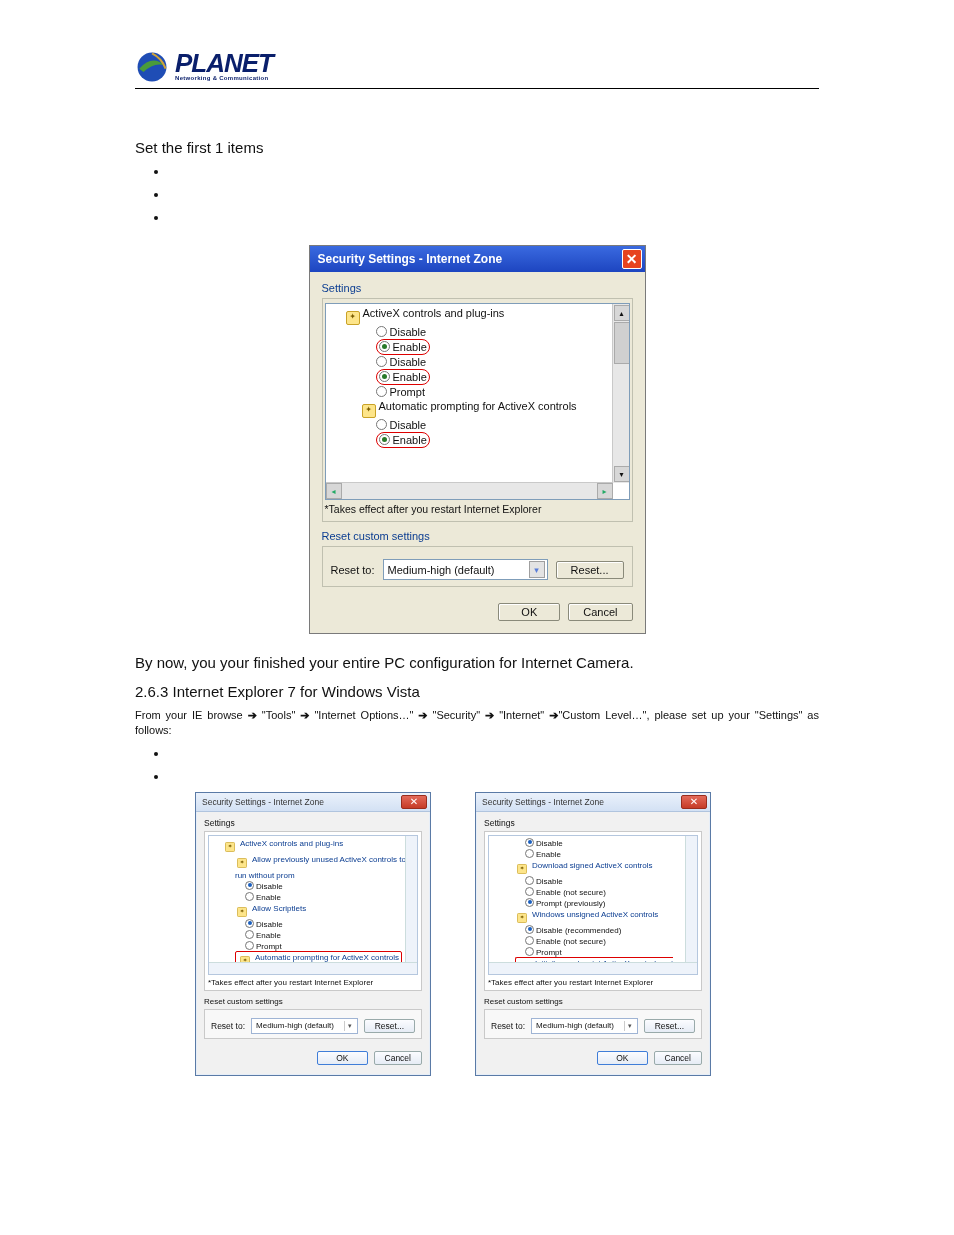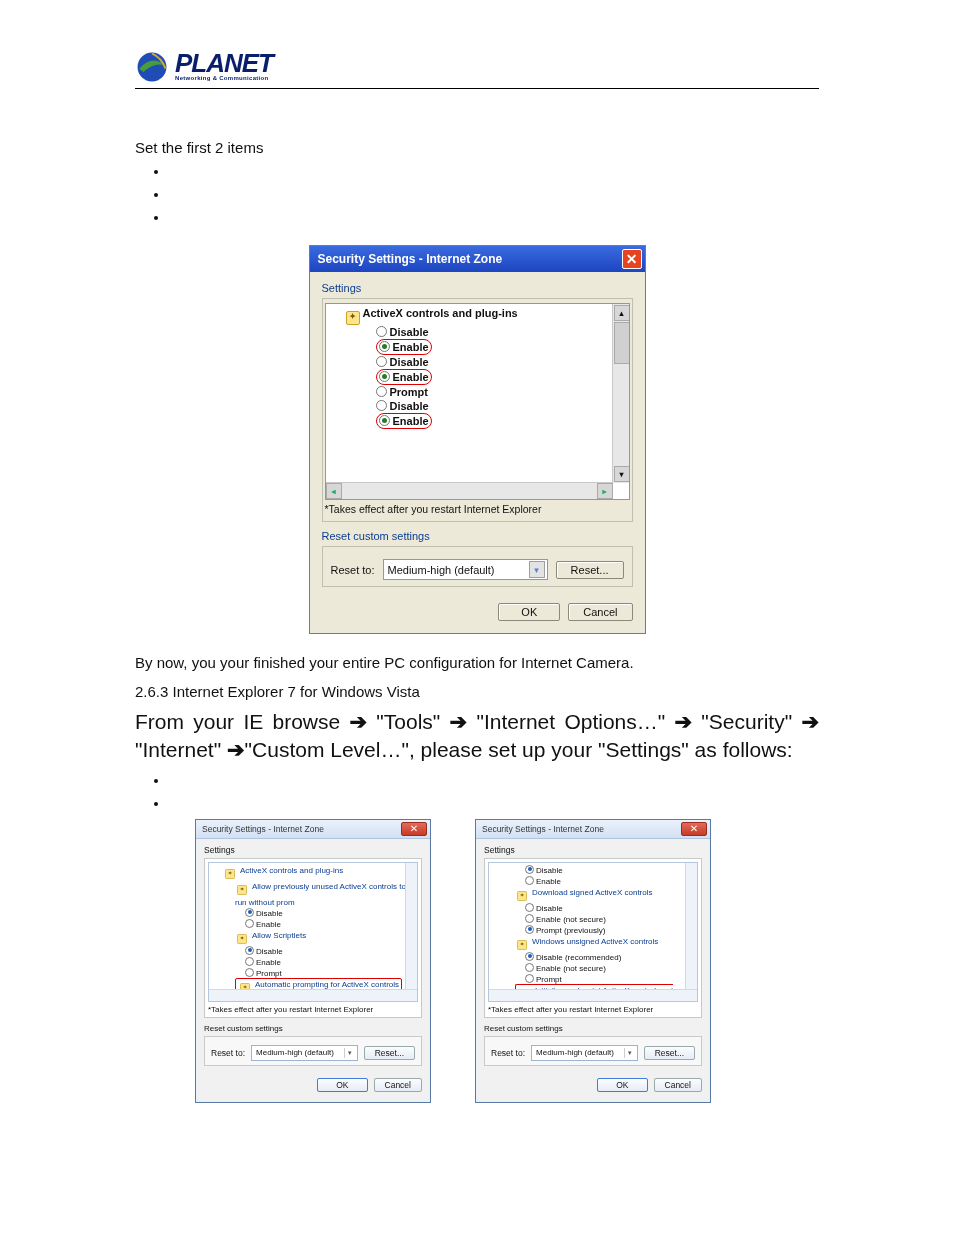--- a/index.html
+++ b/index.html
@@ -78,21 +78,20 @@
     padding:4px 2px 6px 2px;
     background:#ece9d8;
   }
   .tree {
     background:#fff;
     border:1px solid #7f9db9;
     height:195px;
     overflow:hidden;
     position:relative;
     font-size:11px;
-    font-weight:bold;
   }
   .tree-scroll {
     position:absolute; right:0; top:0; bottom:16px; width:16px;
     background:#e7e7e7;
     border-left:1px solid #c9c9c9;
   }
   .tree-sc-up,.tree-sc-down{width:14px;height:14px;margin:1px;background:#d7d7d7;border:1px solid #aaa;font-size:8px;display:flex;align-items:center;justify-content:center}
   .tree-sc-thumb{width:14px;height:40px;margin:1px;background:#d0d0d0;border:1px solid #aaa}
   .tree-sc-down{position:absolute;bottom:0;left:0}
   .tree-hbar{position:absolute;left:0;right:16px;bottom:0;height:16px;background:#e7e7e7;border-top:1px solid #c9c9c9}
@@ -108,21 +107,21 @@
   .ind3{margin-left:44px}
   .red-oval{display:inline-block;border:1.5px solid #d00;border-radius:9px;padding:0 2px}
   .note{font-size:10.5px;margin-top:3px}
   .reset-row{display:flex;align-items:center;gap:8px;margin-top:6px}
   .xp-select{flex:1;border:1px solid #7f9db9;background:#fff;height:19px;display:flex;align-items:center;justify-content:space-between;padding:0 2px 0 4px;font-size:11px}
   .xp-sel-arr{width:14px;height:15px;background:#e3e3e3;border:1px solid #9f9f9f;color:#5a7dd8;font-size:9px;display:flex;align-items:center;justify-content:center}
   .xp-btn{border:1px solid #8a8a7a;background:#ece9d8;padding:2px 14px;font-size:11px;border-radius:2px;box-shadow:inset 1px 1px 0 #fff;cursor:pointer}
   .xp-btn-row{display:flex;justify-content:flex-end;gap:8px;margin-top:16px}
 
   .section-title{font-size:15px;font-weight:normal;margin:12px 0 8px 0}
-  .para{font-size:21px;text-align:justify;text-justify:inter-word;line-height:1.35;margin-bottom:4px}
+  .para{font-size:11px;text-align:justify;text-justify:inter-word;line-height:1.35;margin-bottom:4px}
   .arrow{font-family:Arial;font-weight:bold}
 
   
   .vista-row{display:flex;gap:44px;justify-content:flex-start;margin-top:8px;margin-left:60px}
   .vista-dialog{
     width:234px;
     border:1px solid #5a7aa6;
     background:#f1f1f1;
     font-family:"Segoe UI",Tahoma,sans-serif;
     font-size:8.5px;
@@ -167,21 +166,21 @@
         <path d="M5 22 Q20 5 35 18 Q22 14 10 26" fill="#4a9b3a"></path>
         <path d="M20 4 Q32 10 36 22" stroke="#cfa43a" stroke-width="2.5" fill="none"></path>
       </svg>
       <div>
         <div class="logo-text">PLANET</div>
         <div class="logo-sub">Networking &amp; Communication</div>
       </div>
     </div>
   </div>
 
-  <div class="p1">Set the first 2 items</div>
+  <div class="p1">Set the first 1 items</div>
   <ul class="bul">
     <li></li>
     <li></li>
     <li></li>
   </ul>
 
   <div class="xp-dialog">
     <div class="xp-title">
       <span>Security Settings - Internet Zone</span>
       <div class="xp-close">✕</div>
@@ -190,20 +189,21 @@
       <div class="group-label">Settings</div>
       <div class="group">
         <div class="tree">
           <div class="tree-inner">
             <div class="ind1"><span class="node-icon">✦</span><span>ActiveX controls and plug-ins</span></div>
             <div class="ind3"><span class="rad"></span><span>Disable</span></div>
             <div class="ind3"><span class="red-oval"><span class="rad sel"></span><span>Enable</span></span></div>
             <div class="ind3"><span class="rad"></span><span>Disable</span></div>
             <div class="ind3"><span class="red-oval"><span class="rad sel"></span><span>Enable</span></span></div>
             <div class="ind3"><span class="rad"></span><span>Prompt</span></div>
+            <div class="ind2"><span class="node-icon">✦</span><span>Automatic prompting for ActiveX controls</span></div>
             <div class="ind3"><span class="rad"></span><span>Disable</span></div>
             <div class="ind3"><span class="red-oval"><span class="rad sel"></span><span>Enable</span></span></div>
 
           </div>
           <div class="tree-scroll">
             <div class="tree-sc-up">▴</div>
             <div class="tree-sc-thumb"></div>
             <div class="tree-sc-down">▾</div>
           </div>
           <div class="tree-hbar">

